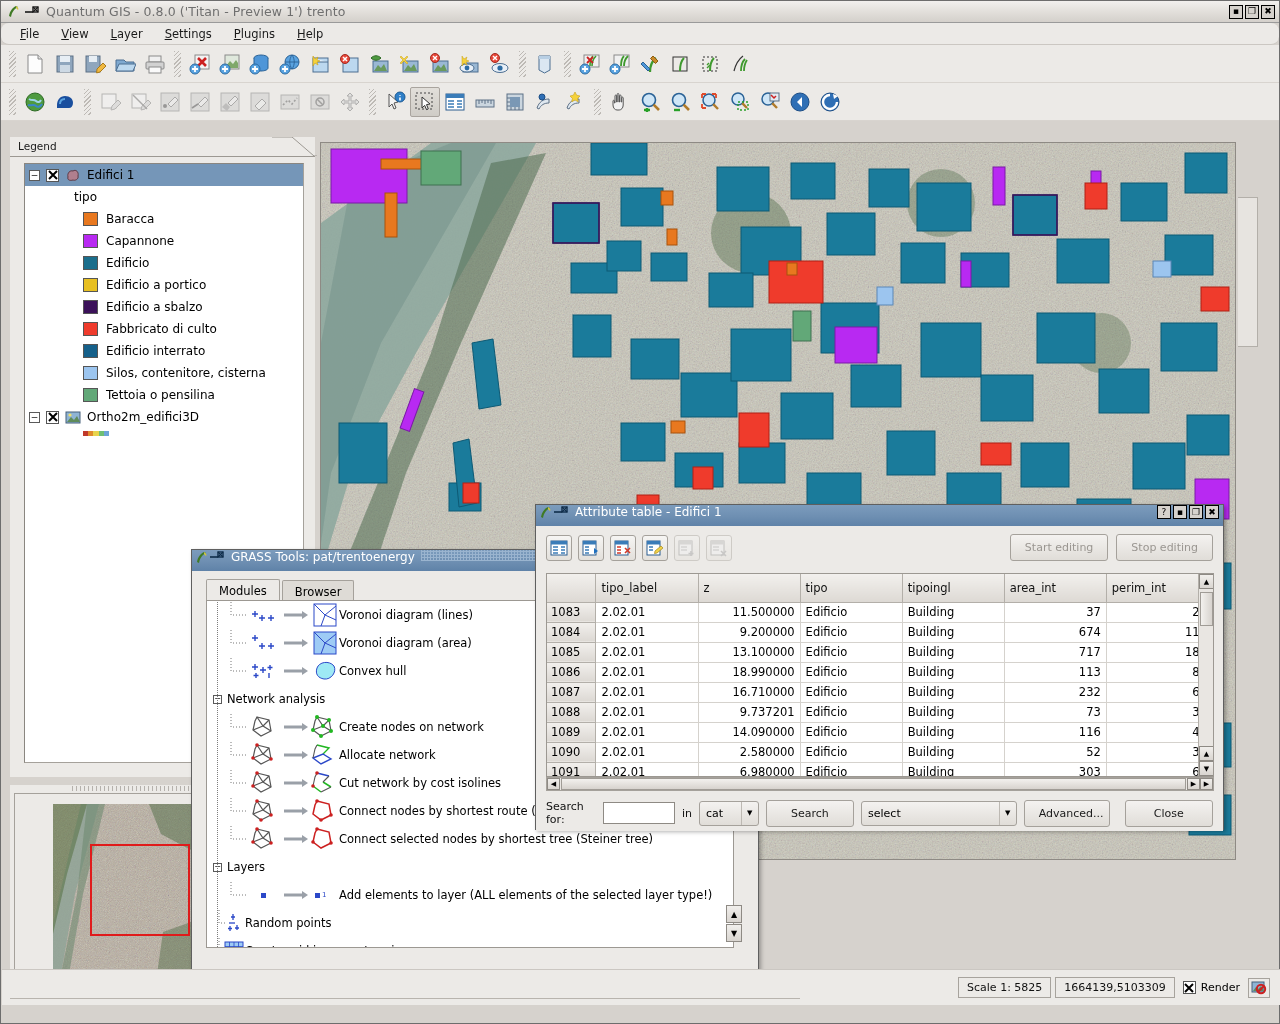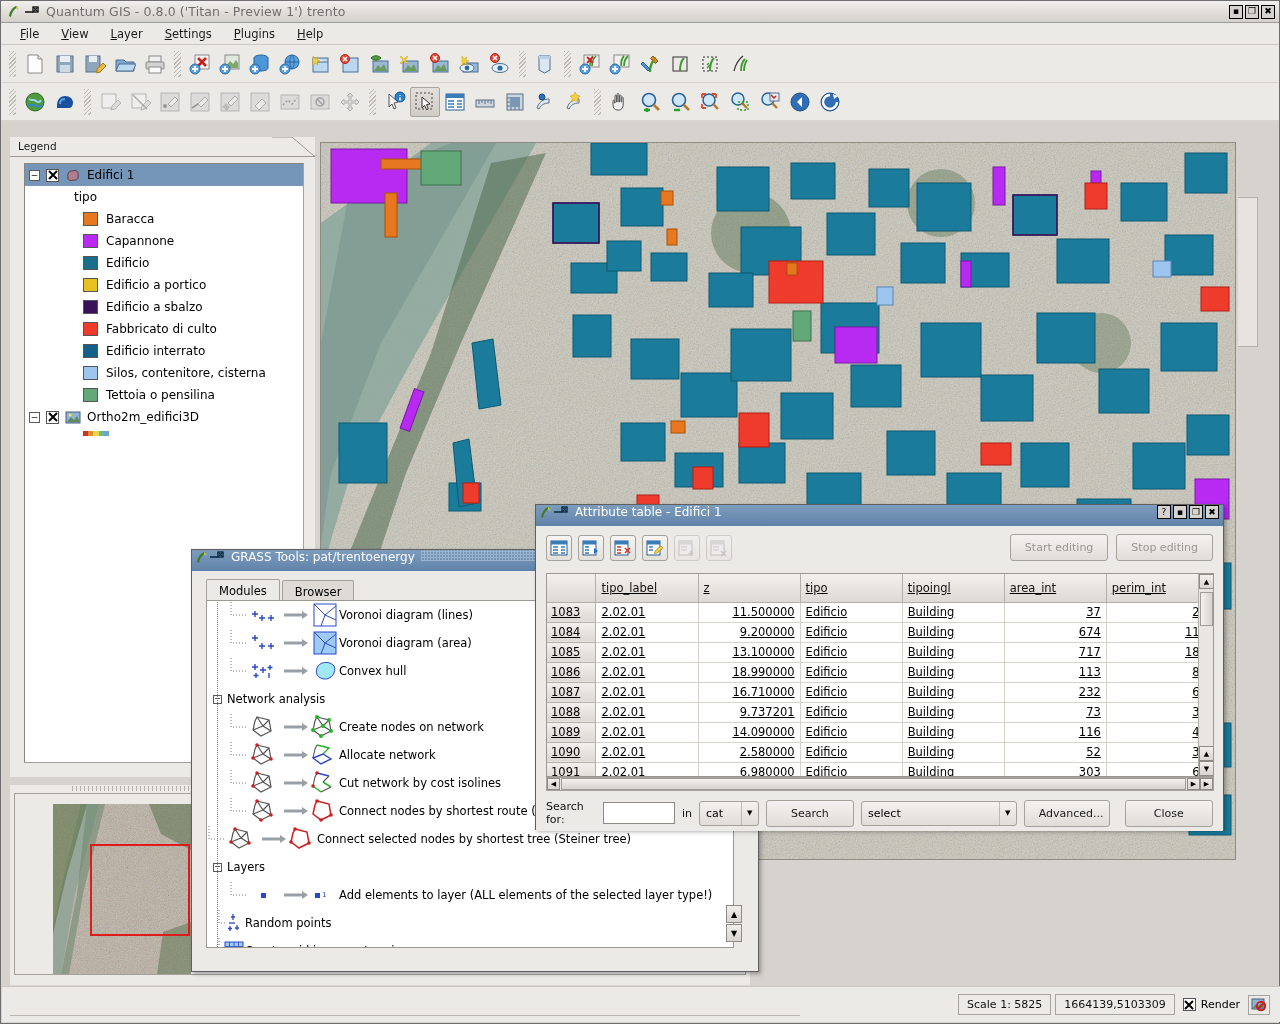--- a/index.html
+++ b/index.html
@@ -55,20 +55,21 @@
     font-family: "DejaVu Sans", sans-serif;
   }
 
   
   .menubar {
     height: 22px;
     background: #eceae7;
     display: flex; align-items: center;
     padding-left: 8px;
     border-bottom: 1px solid #cbc7c2;
+    border-radius: 8px;
   }
   .menu-item {
     padding: 2px 11px;
     font-size: 11.5px;
     color: #1a1a1a;
   }
   .menu-item u { text-decoration: underline; }
 
   
   .toolbar {
@@ -230,21 +231,21 @@
     overflow: hidden;
   }
   .ov-rect {
     position: absolute; left: 75px; top: 50px;
     width: 100px; height: 92px;
     border: 2px solid #e01b1b;
   }
 
   
   .statusbar {
-    position: absolute; left: 1px; bottom: 1px;
+    position: absolute; left: 1px; bottom: 18px;
     width: 1278px; height: 36px;
     background: #eceae7;
     border-top: 1px solid #cbc7c2;
     display: flex; align-items: center; justify-content: flex-end;
     padding-right: 10px; gap: 4px;
   }
   .sb-field {
     border: 1px solid #a7a39d;
     background: #eceae7;
     padding: 3px 8px;
@@ -375,21 +376,20 @@
     font-size: 11px;
     color: #1a1a1a;
   }
   .btn.dis { color: #9a9691; }
   .attr-grid-wrap {
     position: absolute; left: 10px; top: 68px;
     width: 668px; height: 204px;
     border: 1px solid #9c9892;
     background: #22c55e;
     overflow: hidden;
-    text-decoration: underline;
   }
   table.attr {
     border-collapse: collapse;
     table-layout: fixed;
     width: 100%;
     font-size: 11.5px;
   }
   table.attr th {
     background: linear-gradient(to bottom,#f2f0ed,#ddd9d4);
     border: 1px solid #b3afa9;
@@ -1349,21 +1349,21 @@
               </g>
             <g fill="#cc2020">
                 <circle cx="88" cy="3" r="1.8"></circle>
                 <circle cx="102" cy="17" r="1.8"></circle>
                 <circle cx="92" cy="22" r="1.8"></circle>
               </g>
           </svg>
           <span>Connect nodes by shortest route (traveling salesman)</span>
         </div>
 
-        <div class="tree-row" style="">
+        <div class="tree-row" style="padding-left:22px">
           <svg width="110" height="26" viewBox="0 0 110 26">
             <path d="M2 0 v13 h16" fill="none" stroke="#777" stroke-dasharray="1 2"></path>
             <g stroke="#555" stroke-width="1.2" fill="none">
               <path d="M28 3 L40 6 L42 17 L32 22 L24 16 L26 7 Z"></path>
                 <path d="M28 3 L34 12 L42 17 M34 12 L24 16 M34 12 L40 6"></path>
             </g>
             <g fill="#cc2020">
                 <circle cx="28" cy="3" r="1.8"></circle>
                 <circle cx="42" cy="17" r="1.8"></circle>
                 <circle cx="24" cy="16" r="1.8"></circle>

